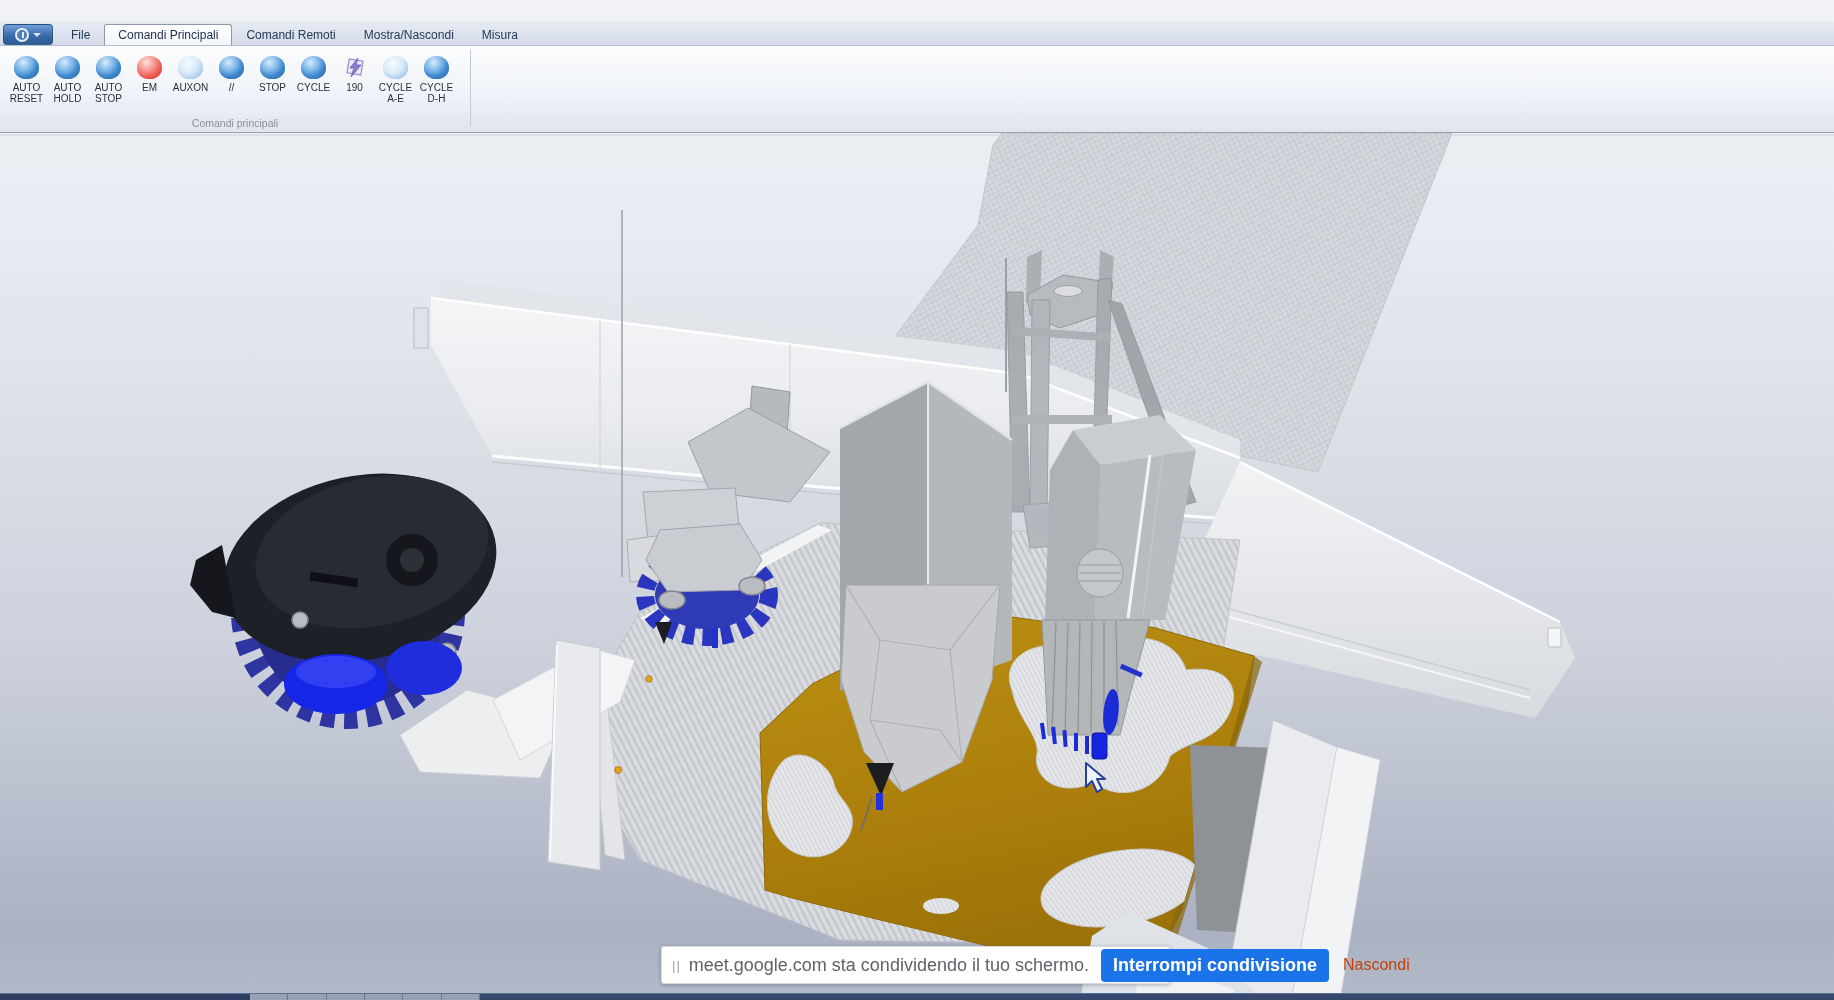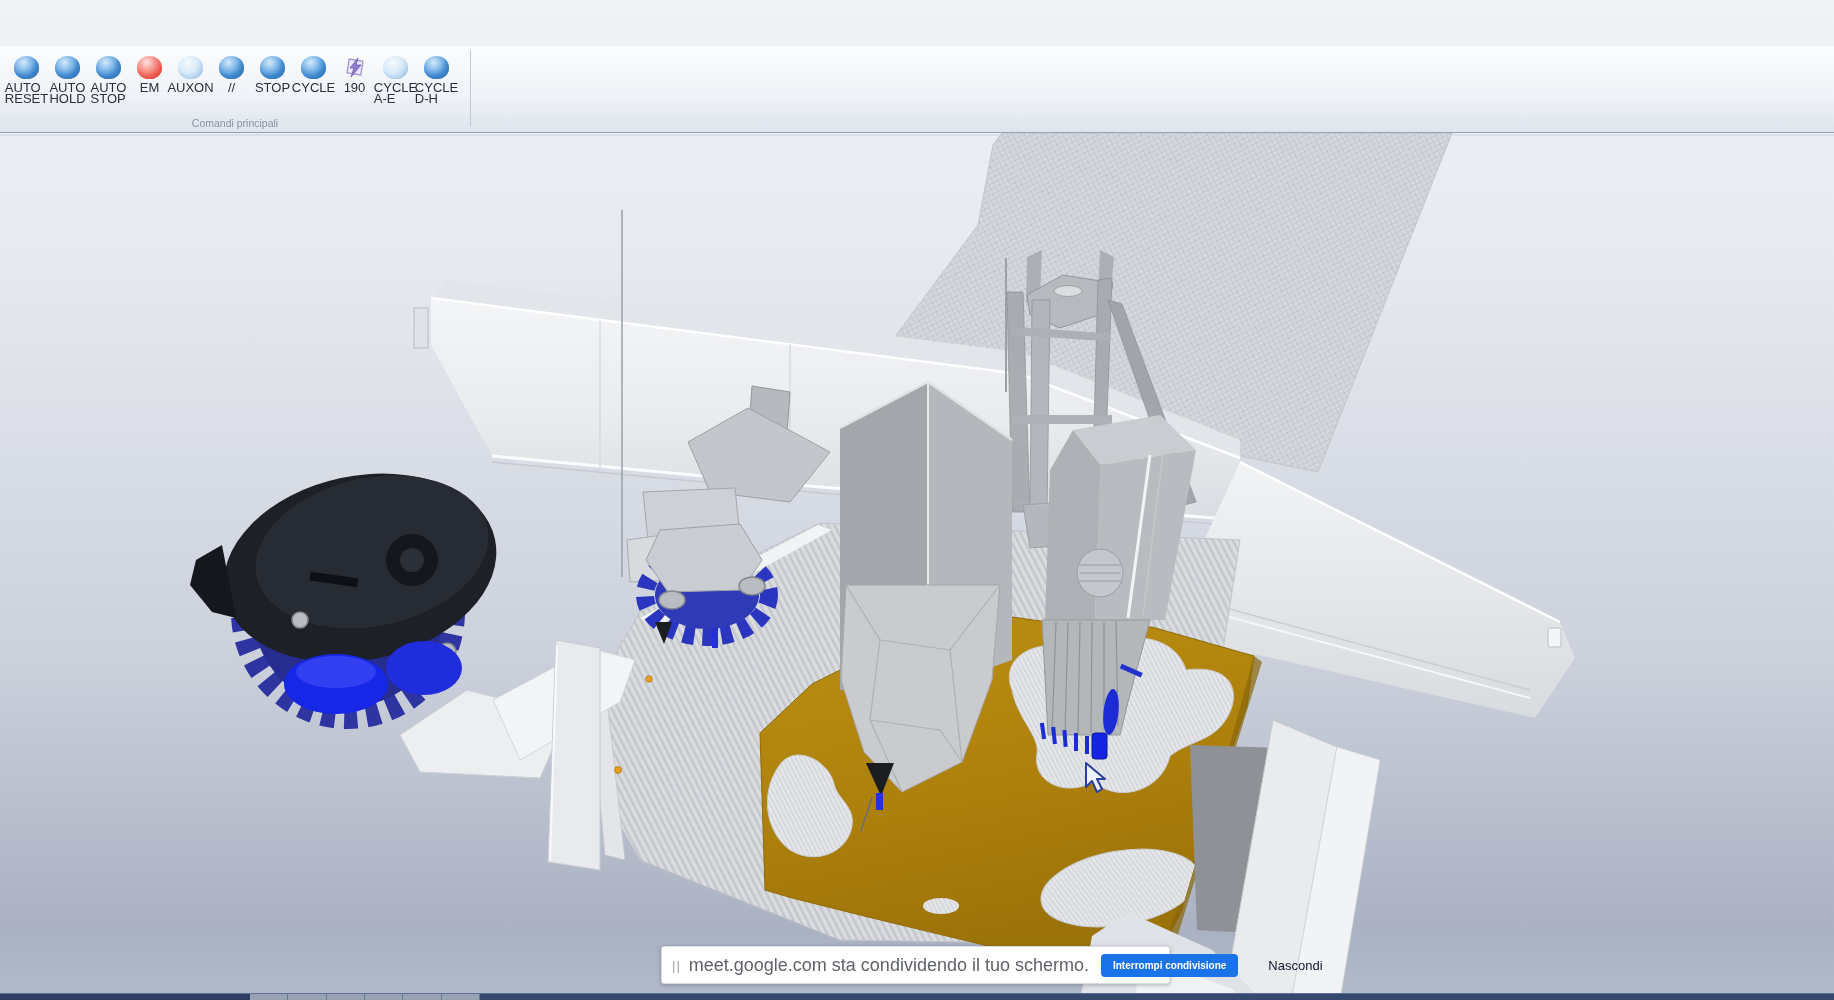--- a/index.html
+++ b/index.html
@@ -55,51 +55,62 @@
   .group-sep { position:absolute; left:470px; top:4px; width:1px; height:76px; background:#c3c9d4; }
   .btn-strip { position:absolute; left:6px; top:6px; display:flex; }
   .rbtn { width:41px; display:flex; flex-direction:column; align-items:center; padding-top:4px; }
   .rbtn .orb { width:25px; height:23px; border-radius:50% 50% 46% 46%; margin-bottom:3px;
     background:radial-gradient(circle at 38% 28%, #d6ebfb 0%, #7ab4e8 38%, #3e86cc 62%, #2767a8 100%);
     box-shadow:inset 0 -3px 4px #1d5astrip; }
   .rbtn .orb.blue { background:radial-gradient(circle at 38% 28%, #d6ebfb 0%, #7ab4e8 38%, #3e86cc 62%, #2767a8 100%); }
   .rbtn .orb.red  { background:radial-gradient(circle at 38% 28%, #ffe2de 0%, #f58f86 40%, #ed5a50 65%, #cc3028 100%); }
   .rbtn .orb.light{ background:radial-gradient(circle at 40% 32%, #f4fafe 0%, #d9eaf8 45%, #a8cceb 75%, #7fb0dc 100%); }
   .rbtn .orb.bolt { background:none; border-radius:0; display:flex; align-items:center; justify-content:center; }
-  .rbtn .label { font-size:13px; line-height:11px; color:#2b2f36; white-space:pre-line; }
+  .rbtn .label { font-size:10px; line-height:11px; color:#2b2f36; text-align:center; white-space:pre-line; }
   .group-label { position:absolute; left:0; bottom:3px; width:470px; text-align:center;
     font-size:10.5px; color:#8a8f99; }
 
   
   #scene { position:absolute; left:0; top:133px; width:1834px; height:867px; }
 
   
   .meetbar { position:absolute; left:661px; top:946px; width:509px; height:38px;
     background:#fff; border:1px solid #dadce0; border-radius:3px;
     box-shadow:0 1px 4px rgba(40,50,70,.35); display:flex; align-items:center; z-index:5; }
   .meet-pause { color:#9aa0a6; font-size:13px; margin:0 8px 0 10px; letter-spacing:1px; }
   .meet-text { color:#5f6368; font-size:18px; white-space:nowrap; }
-  .meet-btn { margin-left:12px; background:#1a73e8; color:#fff; font-size:10px; font-weight:bold;
+  .meet-btn { margin-left:12px; background:#1a73e8; color:#fff; font-size:18px; font-weight:bold;
     border:none; border-radius:4px; padding:6px 12px; white-space:nowrap; }
-  .meet-hide { color:#0f172a; font-size:13px; margin:0 14px 0 30px; white-space:nowrap;
+  .meet-hide { color:#c2410c; font-size:16px; margin:0 14px 0 14px; white-space:nowrap;
     background:none; border:none; }
 
   
   .taskbar { position:absolute; left:0; bottom:0; width:100%; height:7px;
     background:#36486e; border-top:1px solid #5a6f96; z-index:6; display:flex; }
   .tb-seg-dark { width:250px; height:100%; background:#2d3e62; }
   .tb-seg-light { width:230px; height:100%; background:#99a2b4; display:flex; }
   .tb-seg-light i { flex:1; border-right:1px solid #6b7690; }
 </style>
 </head>
 <body>
 
 <div id="app">
 
 
+  <div class="tabrow">
+    <div class="appmenu">
+      <div class="emblem"></div>
+      <div class="caret"></div>
+    </div>
+    <div class="tab">File</div>
+    <div class="tab active">Comandi Principali</div>
+    <div class="tab">Comandi Remoti</div>
+    <div class="tab">Mostra/Nascondi</div>
+    <div class="tab">Misura</div>
+  </div>
 
   <div class="ribbon">
     <div class="group">
       <div class="btn-strip">
         <div class="rbtn">
           <div class="orb blue"></div>
           <div class="label">AUTO
 RESET</div>
         </div>
         <div class="rbtn">

